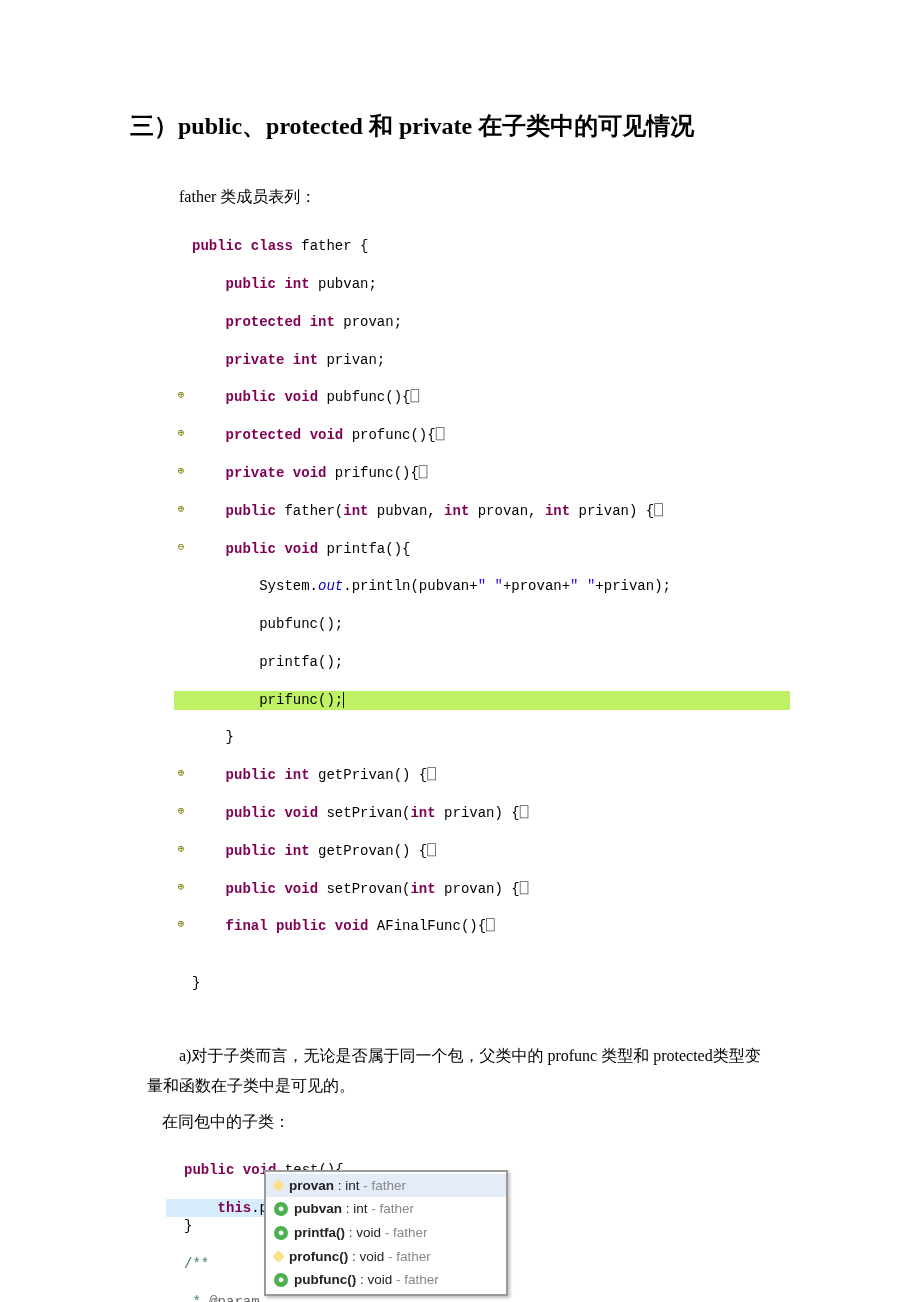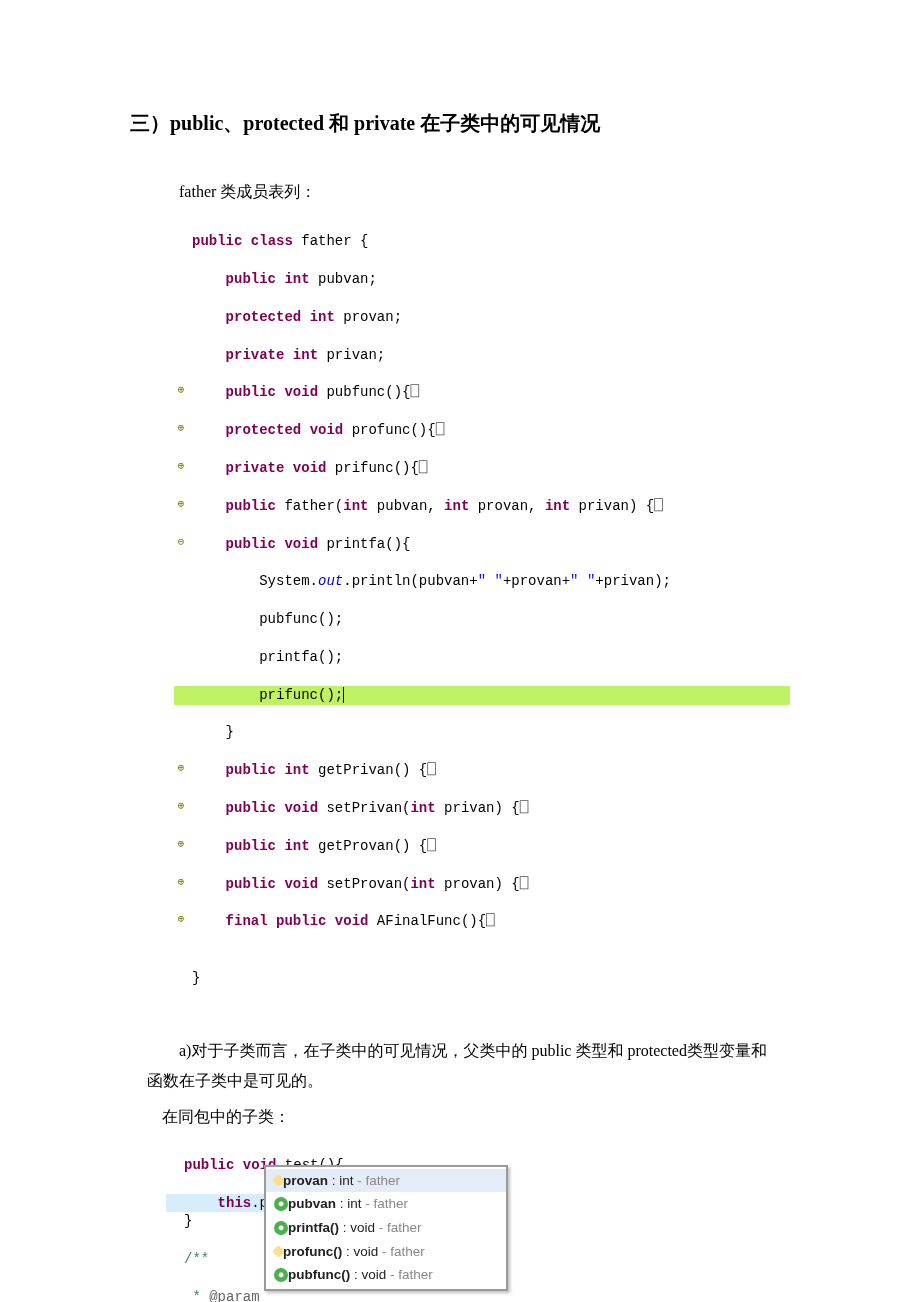--- a/index.html
+++ b/index.html
@@ -8,21 +8,21 @@
     background: #fff;
     font-family: "SimSun", "宋体", serif;
     font-size: 16px;
     color: #000;
     width: 920px;
   }
   .page {
     padding: 110px 130px 60px 130px;
   }
   h2.title {
-    font-size: 20px;
+    font-size: 24px;
     font-weight: bold;
     margin: 0 0 40px 0;
     font-family: "SimSun", "宋体", serif;
   }
   .indent {
     text-indent: 2em;
   }
   .para {
     margin: 6px 17px;
     line-height: 1.9;
@@ -64,21 +64,21 @@
     box-shadow: 2px 2px 3px rgba(0,0,0,0.25);
     font-family: "Segoe UI", Tahoma, sans-serif;
     font-size: 13.5px;
     line-height: 1.6;
     padding: 2px 0;
   }
   .ac-row {
     padding: 1px 22px 1px 8px;
     display: flex;
     align-items: center;
-    gap: 0;
+    gap: 6px;
     white-space: nowrap;
   }
   .ac-row.sel { background:#e4ecf7; }
   .ac-ico {
     width: 14px; height:14px; display:inline-flex; align-items:center; justify-content:center;
     font-size:11px; font-weight:bold; border-radius:50%;
   }
   .ac-ico.green { background:#4caf50; color:#fff; }
   .ac-ico.diamond { background:#ffe08a; color:#8a6d00; border-radius:2px; transform:rotate(45deg); width:9px; height:9px;}
   .ac-text { font-weight: bold; color:#222;}
@@ -118,21 +118,21 @@
 <span class="code-line">    }</span>
 <span class="code-line"><span class="gutter-ico">⊕</span>    <span class="kw">public</span> <span class="kw">int</span> getPrivan() {<span class="box-marker">⎕</span></span>
 <span class="code-line"><span class="gutter-ico">⊕</span>    <span class="kw">public</span> <span class="kw">void</span> setPrivan(<span class="kw">int</span> privan) {<span class="box-marker">⎕</span></span>
 <span class="code-line"><span class="gutter-ico">⊕</span>    <span class="kw">public</span> <span class="kw">int</span> getProvan() {<span class="box-marker">⎕</span></span>
 <span class="code-line"><span class="gutter-ico">⊕</span>    <span class="kw">public</span> <span class="kw">void</span> setProvan(<span class="kw">int</span> provan) {<span class="box-marker">⎕</span></span>
 <span class="code-line"><span class="gutter-ico">⊕</span>    <span class="kw">final</span> <span class="kw">public</span> <span class="kw">void</span> AFinalFunc(){<span class="box-marker">⎕</span></span>
 <span class="code-line"></span>
 <span class="code-line">}</span>
   </div>
 
-  <div class="para indent">a)对于子类而言，在子类中的可见情况，父类中的 public 类型和 protected类型变量和函数在子类中是可见的。</div>
+  <div class="para indent">a)对于子类而言，无论是否属于同一个包，父类中的 profunc 类型和 protected类型变量和函数在子类中是可见的。</div>
 
   <div class="para caption">在同包中的子类：</div>
 
   <div class="autocomplete-wrap" style="height:180px;">
     <div class="src-lines">
 <span class="code-line"><span class="kw">public</span> <span class="kw">void</span> test(){</span>
 <span class="code-line hl-input">    <span class="kw">this</span>.p<span style="border-left:1px solid #000;">&nbsp;</span></span>
 <span class="code-line">}</span>
 <span class="code-line"><span class="comment">/**</span></span>
 <span class="code-line"><span class="comment"> * </span><span class="anno">@param</span></span>

